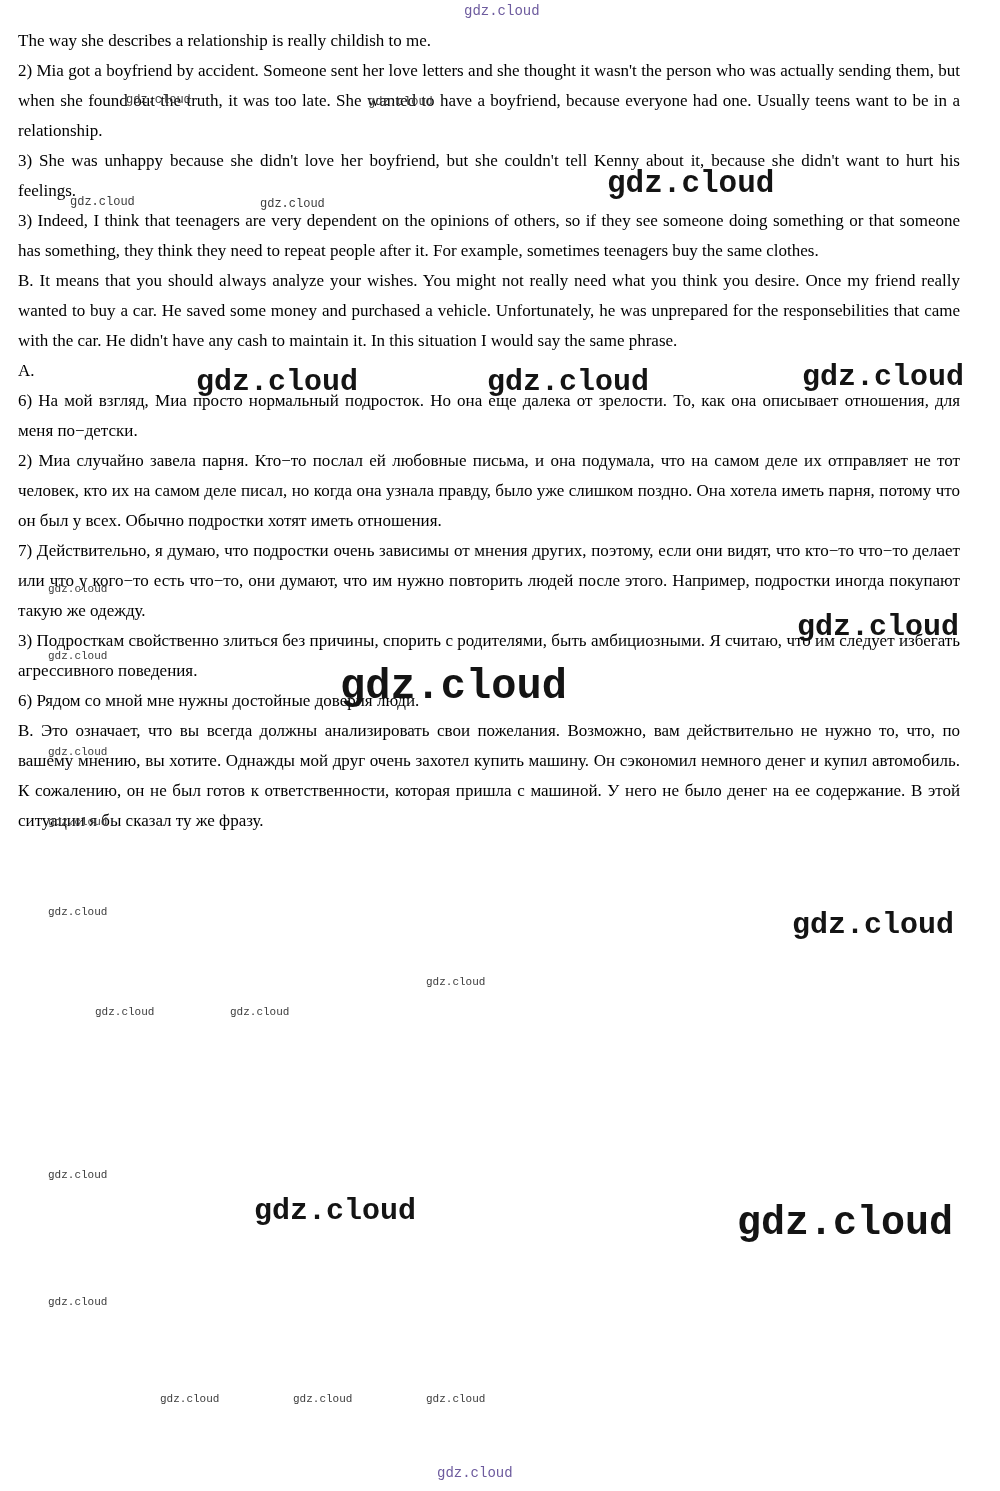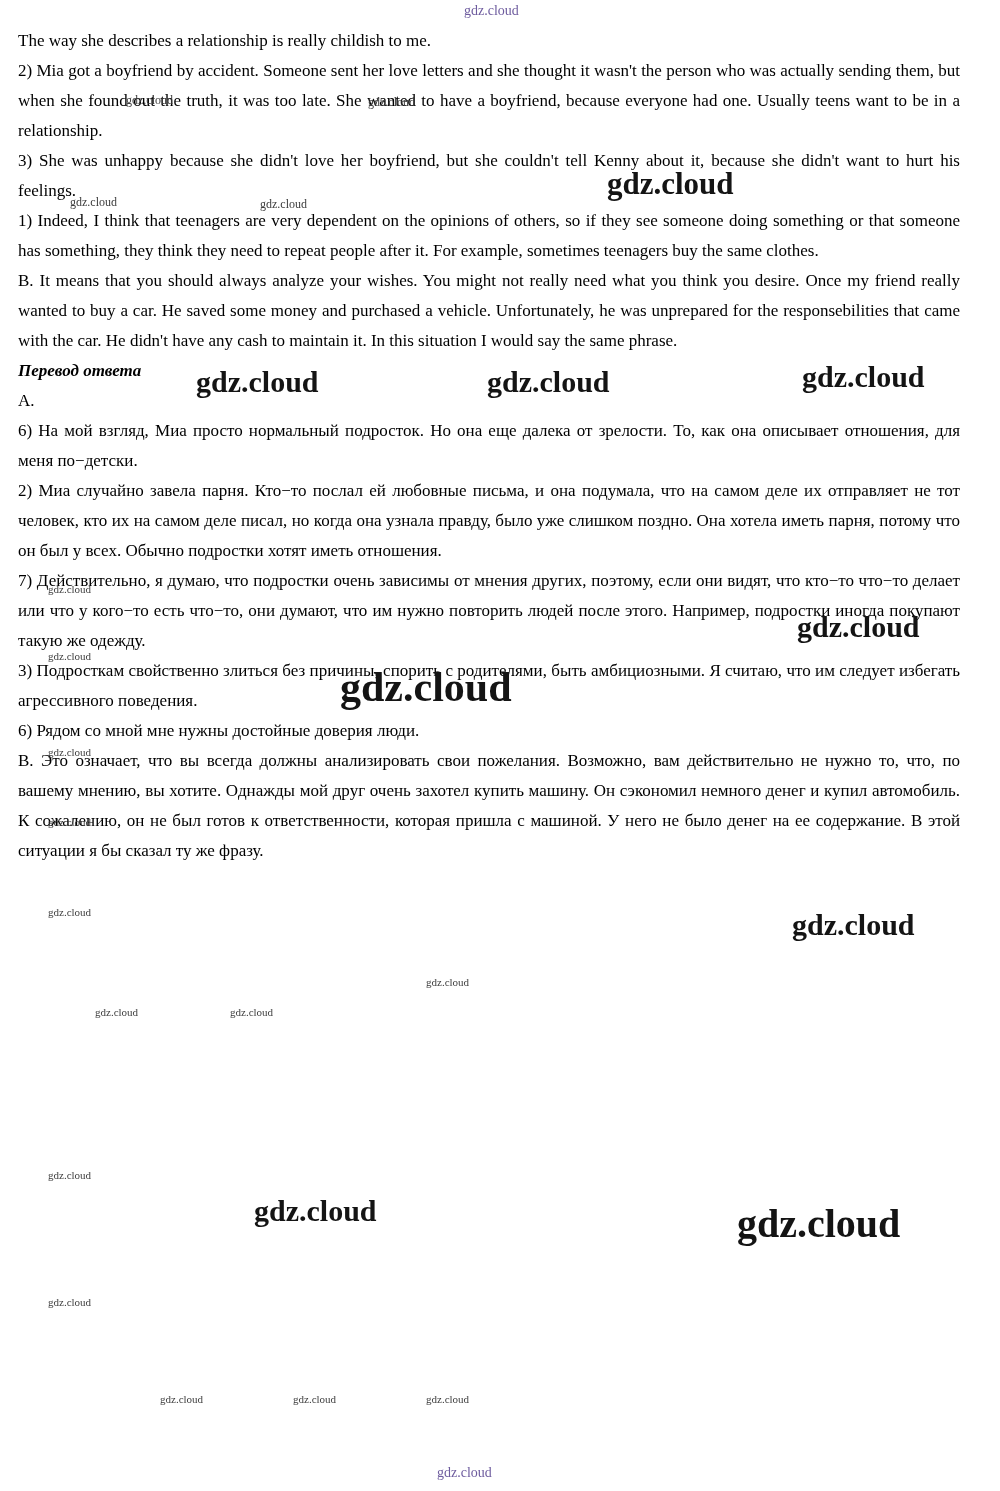--- a/index.html
+++ b/index.html
@@ -30,42 +30,41 @@
   }
   .doc p.heading {
     font-weight: bold;
     font-style: italic;
     text-align: left;
   }
   .wm-layer {
     position: absolute;
     left: 0; top: 0; right: 0; bottom: 0;
     pointer-events: none;
-    font-family: Liberation Serif, serif;
+    font-family: Liberation Mono, monospace;
     z-index: 5;
   }
   .wm {
     position: absolute;
     white-space: nowrap;
     line-height: 1;
   }
   .wm.gray  { color: #3c3c3c; font-weight: 400; }
   .wm.black { color: #141414; font-weight: 700; }
   .wm.brand { color: #6d5b9e; font-weight: 400; }
 </style>
 </head>
 <body>
 
 <div class="doc">
   <p>The way she describes a relationship is really childish to me.</p>
   <p>2) Mia got a boyfriend by accident. Someone sent her love letters and she thought it wasn't the person who was actually sending them, but when she found out the truth, it was too late. She wanted to have a boyfriend, because everyone had one. Usually teens want to be in a relationship.</p>
   <p>3) She was unhappy because she didn't love her boyfriend, but she couldn't tell Kenny about it, because she didn't want to hurt his feelings.</p>
-  <p>1) Indeed, I think that teenagers are very dependent on the opinions of others, so if they see someone doing something or that someone has something, they think they need to repeat people after it. For example, sometimes teenagers buy the same clothes.</p>
+  <p>3) Indeed, I think that teenagers are very dependent on the opinions of others, so if they see someone doing something or that someone has something, they think they need to repeat people after it. For example, sometimes teenagers buy the same clothes.</p>
   <p>B. It means that you should always analyze your wishes. You might not really need what you think you desire. Once my friend really wanted to buy a car. He saved some money and purchased a vehicle. Unfortunately, he was unprepared for the responsebilities that came with the car. He didn't have any cash to maintain it. In this situation I would say the same phrase.</p>
-  <p class="heading">Перевод ответа</p>
   <p>A.</p>
   <p>6) На мой взгляд, Миа просто нормальный подросток. Но она еще далека от зрелости. То, как она описывает отношения, для меня по−детски.</p>
   <p>2) Миа случайно завела парня. Кто−то послал ей любовные письма, и она подумала, что на самом деле их отправляет не тот человек, кто их на самом деле писал, но когда она узнала правду, было уже слишком поздно. Она хотела иметь парня, потому что он был у всех. Обычно подростки хотят иметь отношения.</p>
   <p>7) Действительно, я думаю, что подростки очень зависимы от мнения других, поэтому, если они видят, что кто−то что−то делает или что у кого−то есть что−то, они думают, что им нужно повторить людей после этого. Например, подростки иногда покупают такую же одежду.</p>
   <p>3) Подросткам свойственно злиться без причины, спорить с родителями, быть амбициозными. Я считаю, что им следует избегать агрессивного поведения.</p>
   <p>6) Рядом со мной мне нужны достойные доверия люди.</p>
   <p>B. Это означает, что вы всегда должны анализировать свои пожелания. Возможно, вам действительно не нужно то, что, по вашему мнению, вы хотите. Однажды мой друг очень захотел купить машину. Он сэкономил немного денег и купил автомобиль. К сожалению, он не был готов к ответственности, которая пришла с машиной. У него не было денег на ее содержание. В этой ситуации я бы сказал ту же фразу.</p>
 </div>
 
 <div class="wm-layer">

